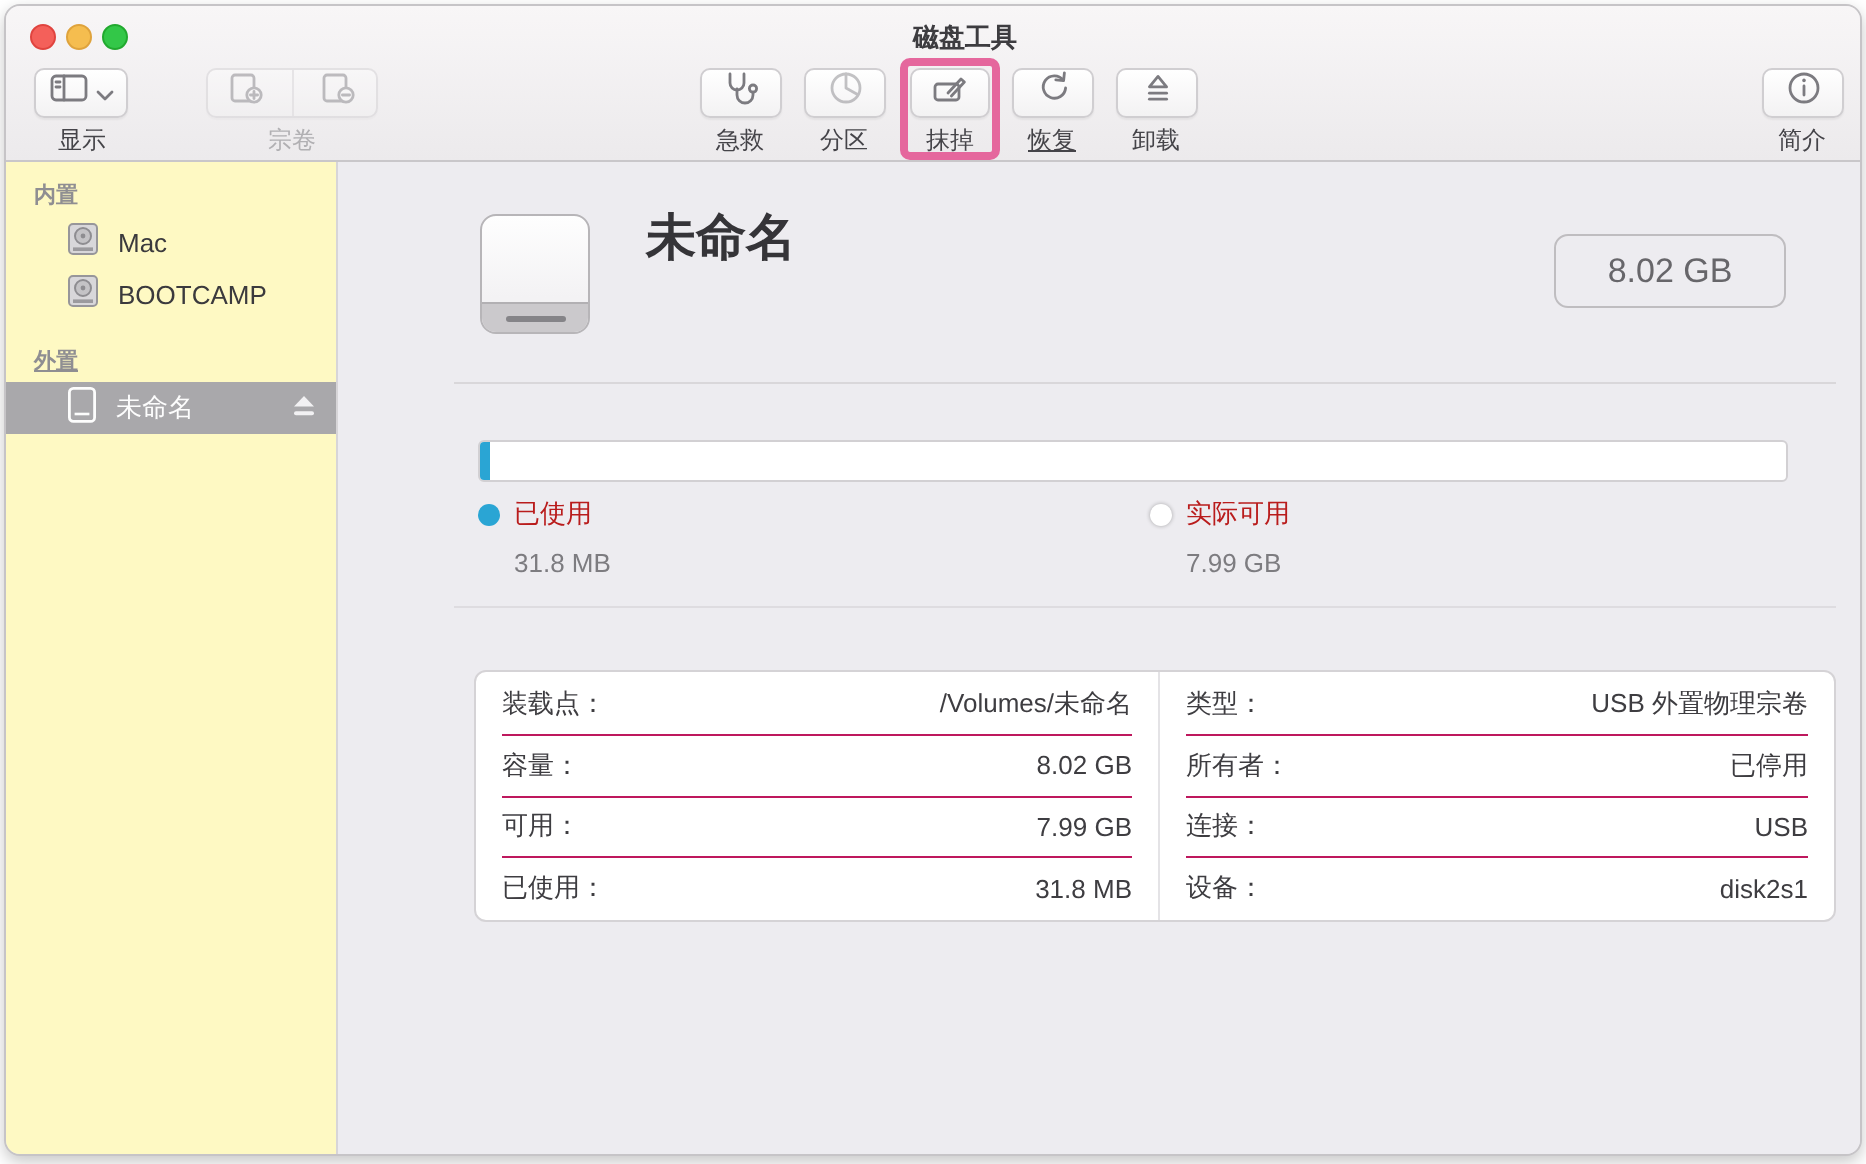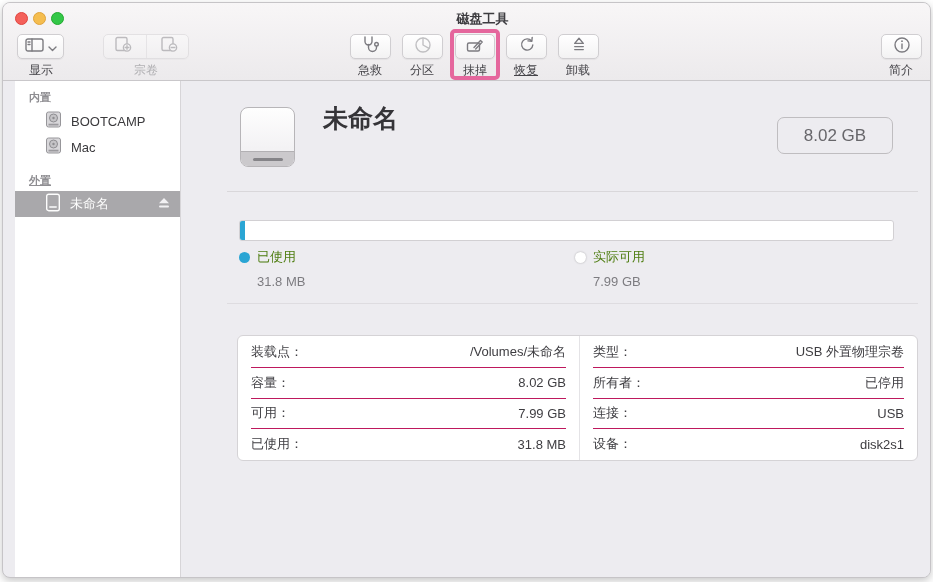--- a/index.html
+++ b/index.html
@@ -33,22 +33,22 @@
   .tlabel.disabled { color: #b1b0b3; }
   .icon-stroke { stroke: #7c7b80; fill: none; stroke-width: 1.4; stroke-linecap: round; stroke-linejoin: round; }
   .faded { opacity: .45; }
   .group-divider { width: 1px; height: 23px; background: #d8d6d9; }
   .erase-highlight {
     position: absolute; left: 447px; top: 26px; width: 50px; height: 51px;
     border: 4px solid #e5679d; border-radius: 5px; pointer-events: none;
   }
   
   .sidebar {
-    position: absolute; left: 12px; top: 78px; bottom: 0; width: 166px;
-    background: #ffffff; border-right: 1px solid #d7d5d8;
+    position: absolute; left: 0; top: 78px; bottom: 0; width: 166px;
+    background: #fef9c3; border-right: 1px solid #d7d5d8;
   }
   .side-title { margin: 9px 0 3px 14px; font-size: 11px; font-weight: 700; color: #8f8e92; }
   .side-title.second { margin-top: 13px; text-decoration: underline; }
   .side-item { height: 26px; display: flex; align-items: center; gap: 9px;
     padding-left: 30px; font-size: 13px; color: #3b3a3d; }
   .side-item.selected { background: #a9a8ab; color: #fdfdfd; padding-right: 9px; }
   .side-item.selected .flex-sp { margin-left: auto; }
   
   .main { position: absolute; left: 204px; top: 78px; right: 0; bottom: 0; background: #edecf0; }
   .disk-icon { position: absolute; left: 33px; top: 26px; width: 55px; height: 60px;
@@ -63,21 +63,21 @@
   .size-badge { position: absolute; right: 37px; top: 36px; width: 116px; height: 37px;
     border: 1px solid #bfbdc0; border-radius: 7px; display: flex; align-items: center;
     justify-content: center; font-size: 17px; color: #67666a; }
   .sep { position: absolute; left: 20px; right: 12px; height: 1px; background: #d9d7da; }
   .sep1 { top: 110px; } .sep2 { top: 222px; background: #dedce0; }
   .usage-bar { position: absolute; left: 32px; top: 139px; width: 655px; height: 21px;
     background: #fff; border: 1px solid #d2d0d3; border-radius: 3px; overflow: hidden; }
   .usage-fill { position: absolute; left: 0; top: 0; bottom: 0; width: 5px; background: #2aa5d4; }
   .legend { position: absolute; top: 167px; display: flex; flex-direction: column; gap: 8px; }
   .legend-used { left: 32px; } .legend-free { left: 368px; }
-  .legend-head { display: flex; align-items: center; gap: 7px; font-size: 13px; color: #4d7c0f; }
+  .legend-head { display: flex; align-items: center; gap: 7px; font-size: 13px; color: #b91c1c; }
   .dot { width: 11px; height: 11px; border-radius: 50%; }
   .dot-used { background: #2aa5d4; }
   .dot-free { background: #ffffff; box-shadow: 0 0 2px rgba(0,0,0,.3); }
   .legend-val { margin-left: 18px; font-size: 13px; color: #7d7c80; }
   .details-panel { position: absolute; left: 30px; top: 254px; width: 681px; height: 126px;
     background: #fff; border: 1px solid #d5d3d6; border-radius: 6px; display: flex; overflow: hidden; }
   .details-col { display: flex; flex-direction: column; padding: 1px 0; }
   .details-col.left { width: 342px; border-right: 1px solid #e4e3e6; }
   .details-col.right { flex: 1; }
   .details-row { flex: 1; display: flex; align-items: center; justify-content: space-between;
@@ -208,33 +208,33 @@
 
     <div class="side-item">
       <span>
         <svg width="17" height="17" viewBox="0 0 17 17">
             <rect x="1.5" y="1" width="14" height="15" rx="2" fill="#d8d7da" stroke="#97969a"></rect>
             <circle cx="8.5" cy="7" r="4" fill="#c4c3c6" stroke="#8e8d91"></circle>
             <circle cx="8.5" cy="7" r="1.2" fill="#8e8d91"></circle>
             <rect x="3.5" y="12.7" width="10" height="1.8" fill="#9b9a9e"></rect>
           </svg>
       </span>
-      <span>BOOTCAMP</span>
+      <span>Mac</span>
     </div>
 
     <div class="side-item">
       <span>
         <svg width="17" height="17" viewBox="0 0 17 17">
             <rect x="1.5" y="1" width="14" height="15" rx="2" fill="#d8d7da" stroke="#97969a"></rect>
             <circle cx="8.5" cy="7" r="4" fill="#c4c3c6" stroke="#8e8d91"></circle>
             <circle cx="8.5" cy="7" r="1.2" fill="#8e8d91"></circle>
             <rect x="3.5" y="12.7" width="10" height="1.8" fill="#9b9a9e"></rect>
           </svg>
       </span>
-      <span>Mac</span>
+      <span>BOOTCAMP</span>
     </div>
 
     <div class="side-title second">外置</div>
 
     <div class="side-item selected">
       <span>
         <svg width="16" height="19" viewBox="0 0 16 19">
             <rect x="1.7" y="1.2" width="12.6" height="16.5" rx="2" fill="none" stroke="#fdfdfd" stroke-width="1.4"></rect>
             <line x1="4.3" y1="14" x2="11.7" y2="14" stroke="#fdfdfd" stroke-width="1.3"></line>
           </svg>

